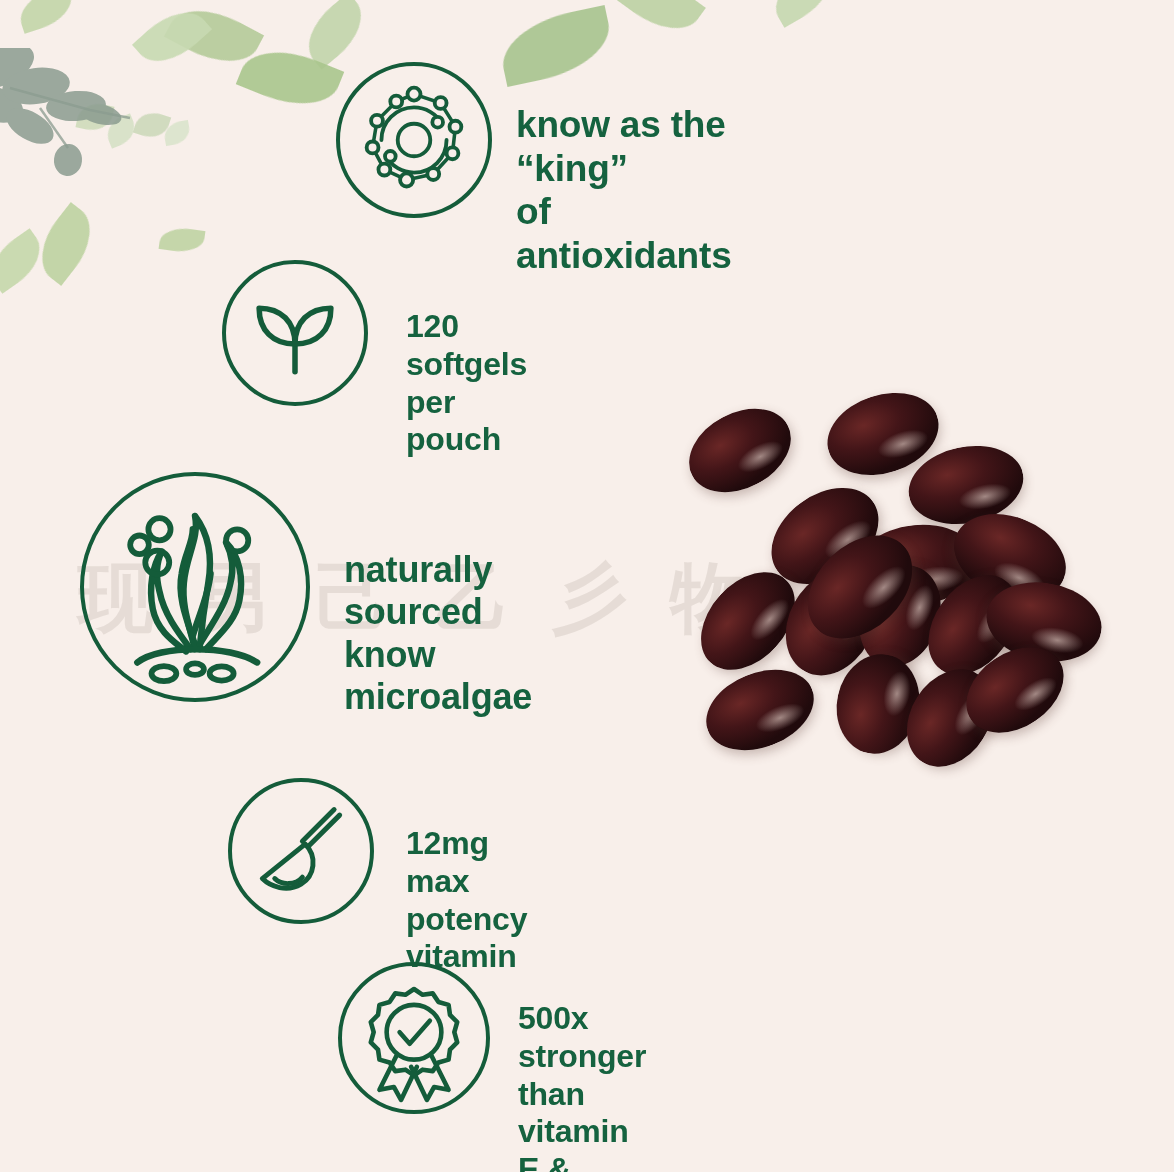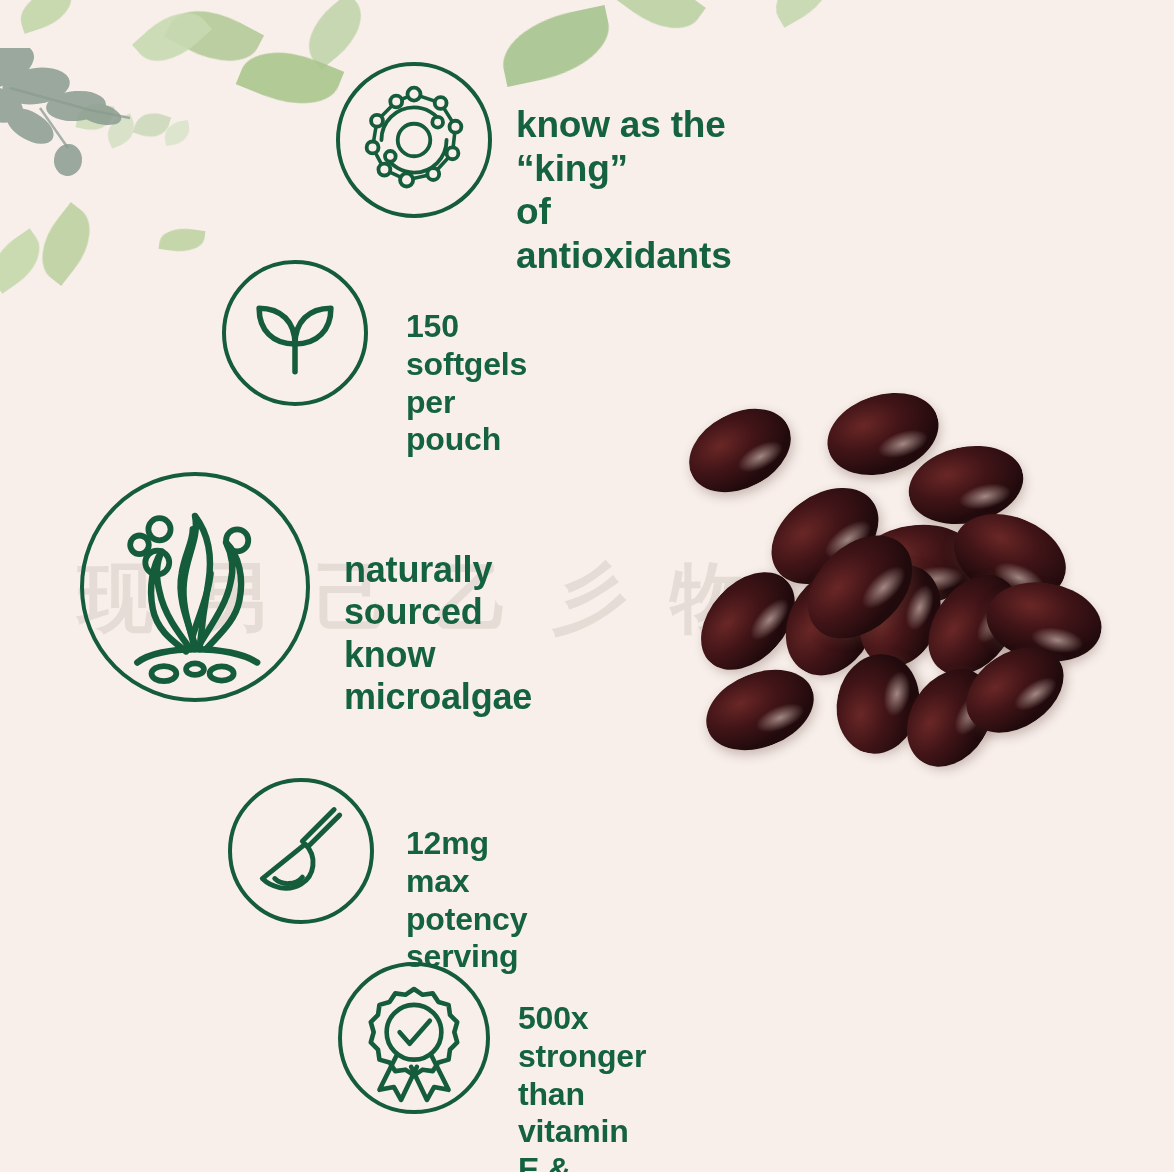--- a/index.html
+++ b/index.html
@@ -176,21 +176,21 @@
   <div class="row">
     <div class="icon-circle" style="left:222px; top:260px; width:146px; height:146px;">
       <svg viewBox="0 0 100 100">
         <g fill="none" stroke="#145c3a" stroke-width="4" stroke-linecap="round" stroke-linejoin="round">
           <path d="M50 78 L50 56"></path>
           <path d="M50 58 C34 58 24 48 24 32 C40 32 50 42 50 58 Z"></path>
           <path d="M50 58 C66 58 76 48 76 32 C60 32 50 42 50 58 Z"></path>
         </g>
       </svg>
     </div>
-    <div class="row-text" style="left:406px; top:308px; font-size:32px;">150 softgels
+    <div class="row-text" style="left:406px; top:308px; font-size:32px;">120 softgels
 per pouch</div>
   </div>
 
   <div class="row">
     <div class="icon-circle" style="left:80px; top:472px; width:230px; height:230px;">
       <svg viewBox="0 0 100 100">
         <g fill="none" stroke="#145c3a" stroke-width="2.9" stroke-linecap="round" stroke-linejoin="round">
 
           <path d="M50 78 C47 66 44 58 45 48 C46 36 52 28 50 18 C56 26 58 36 56 48 C54 60 53 68 52 78"></path>
 
@@ -228,21 +228,21 @@
 
           <path d="M78 24 L55 47"></path>
           <path d="M74 20 L51 43"></path>
 
           <path d="M53 45 C62 54 60 68 50 74 C40 80 28 76 22 70 L53 45 Z"></path>
 
           <path d="M31 70 C36 75 46 75 51 69"></path>
         </g>
       </svg>
     </div>
-    <div class="row-text" style="left:406px; top:825px; font-size:32px;">12mg max potency serving</div>
+    <div class="row-text" style="left:406px; top:825px; font-size:32px;">12mg max potency vitamin</div>
   </div>
 
   <div class="row">
     <div class="icon-circle" style="left:338px; top:962px; width:152px; height:152px;">
       <svg viewBox="0 0 100 100">
         <g fill="none" stroke="#145c3a" stroke-width="3.2" stroke-linecap="round" stroke-linejoin="round">
 
           <path d="M38 62 L26 86 L36 84 L41 93 L52 70"></path>
           <path d="M62 62 L74 86 L64 84 L59 93 L48 70"></path>
 

